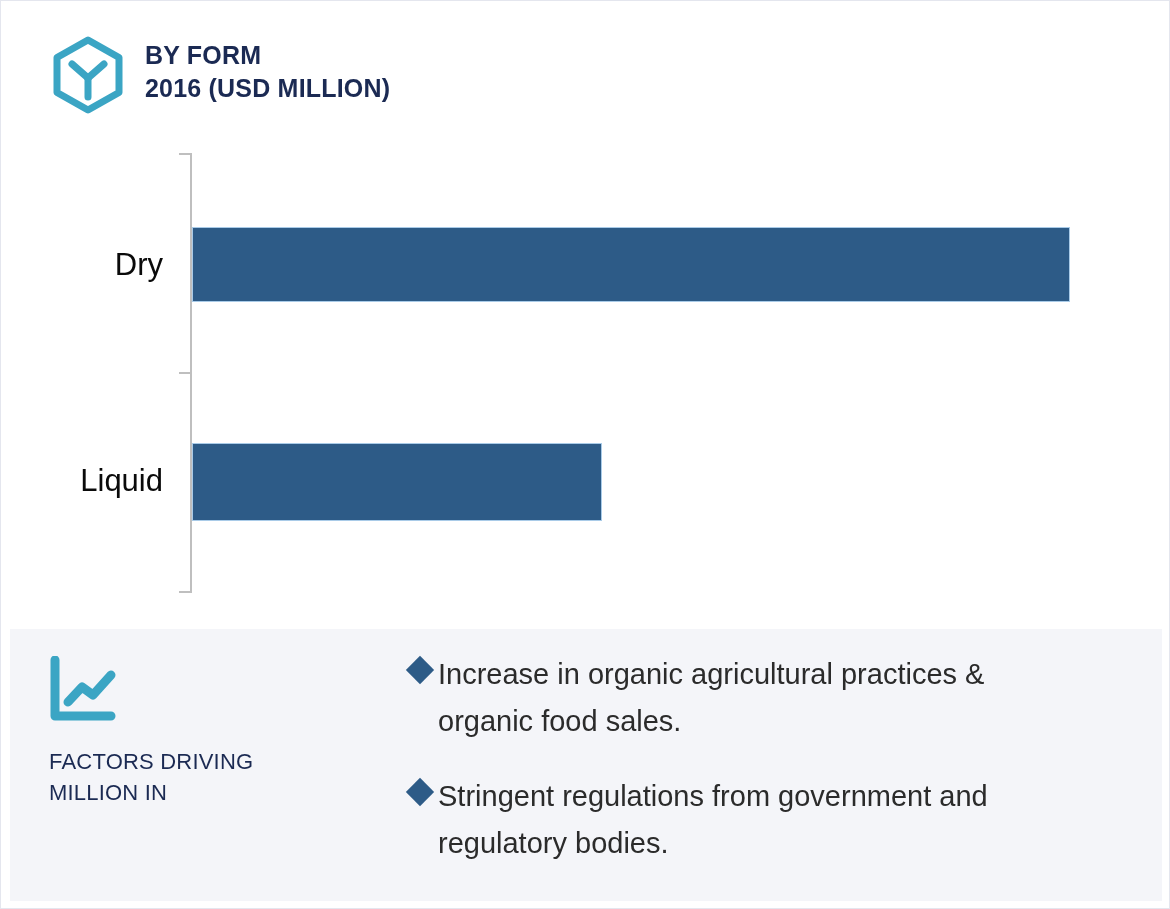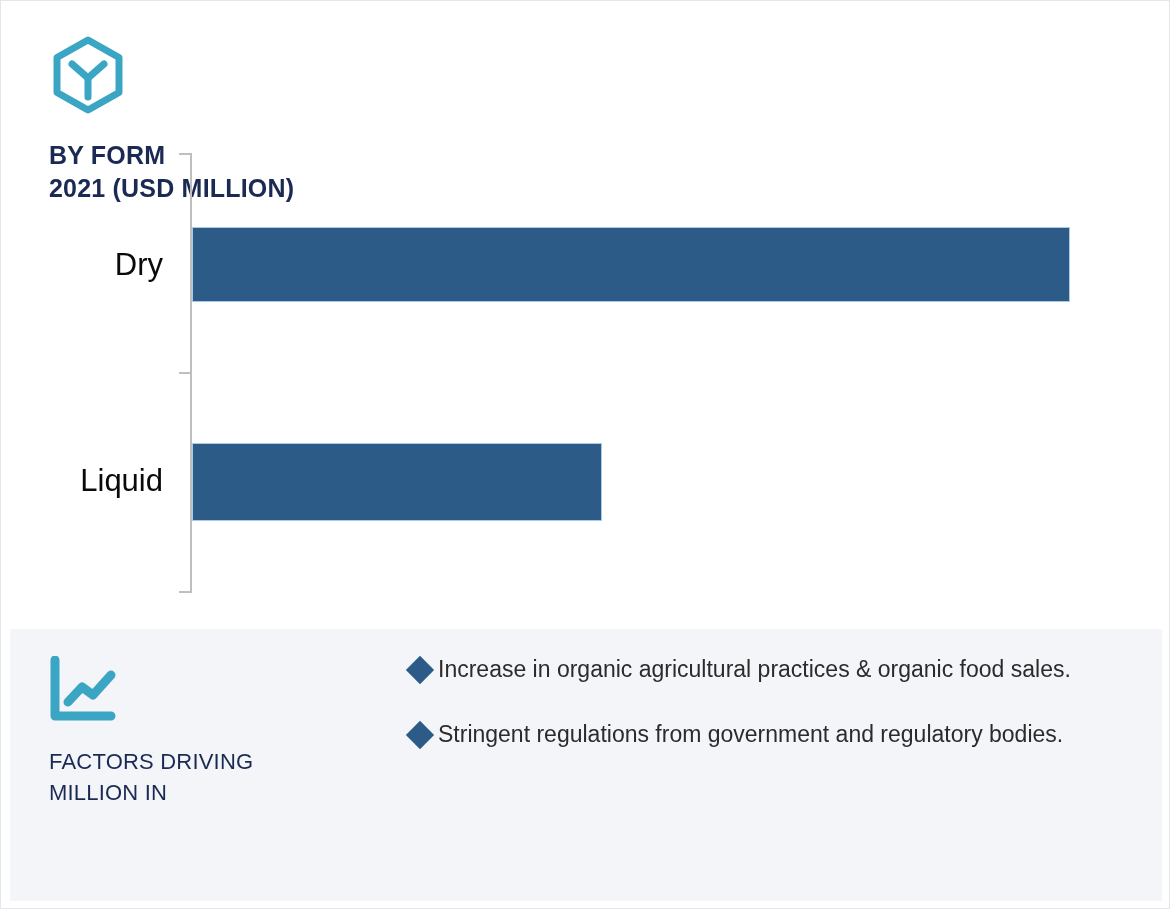--- a/index.html
+++ b/index.html
@@ -25,21 +25,20 @@
   }
 
   
   .header {
     position: absolute;
     left: 48px;
     top: 32px;
     display: flex;
     align-items: flex-start;
     gap: 18px;
-    flex-direction: column;
   }
   .hex-icon {
     width: 78px;
     height: 80px;
     flex: 0 0 auto;
     margin-top: 2px;
   }
   .header-text {
     padding-top: 6px;
   }
@@ -153,21 +152,21 @@
   }
   .diamond {
     flex: 0 0 auto;
     width: 20px;
     height: 20px;
     margin-top: 9px;
     background: #2d5b87;
     transform: rotate(45deg);
   }
   .bullet-text {
-    font-size: 23px;
+    font-size: 29px;
     color: #2b2b2b;
     line-height: 1.62;
     max-width: 640px;
   }
 </style>
 </head>
 <body>
 
 <div class="card">
 
@@ -175,21 +174,21 @@
     <span class="hex-icon">
       <svg viewBox="0 0 78 80" width="78" height="80" aria-hidden="true">
         <polygon points="39,5 70,22.5 70,57.5 39,75 8,57.5 8,22.5" fill="none" stroke="#3ba5c4" stroke-width="7" stroke-linejoin="round"></polygon>
         <path d="M39 43 L39 62" stroke="#3ba5c4" stroke-width="7" stroke-linecap="round" fill="none"></path>
         <path d="M39 43 L23 29" stroke="#3ba5c4" stroke-width="7" stroke-linecap="round" fill="none"></path>
         <path d="M39 43 L55 29" stroke="#3ba5c4" stroke-width="7" stroke-linecap="round" fill="none"></path>
       </svg>
     </span>
     <div class="header-text">
       <div class="header-line">BY FORM</div>
-      <div class="header-line">2021 (USD MILLION)</div>
+      <div class="header-line">2016 (USD MILLION)</div>
     </div>
   </div>
 
   <div class="chart">
 
     <div class="axis-line" style="background: rgb(191, 191, 191);"></div>
     <div class="axis-tick tick-top" style="background: rgb(191, 191, 191);"></div>
     <div class="axis-tick tick-mid" style="background: rgb(191, 191, 191);"></div>
     <div class="axis-tick tick-bottom" style="background: rgb(191, 191, 191);"></div>
 

